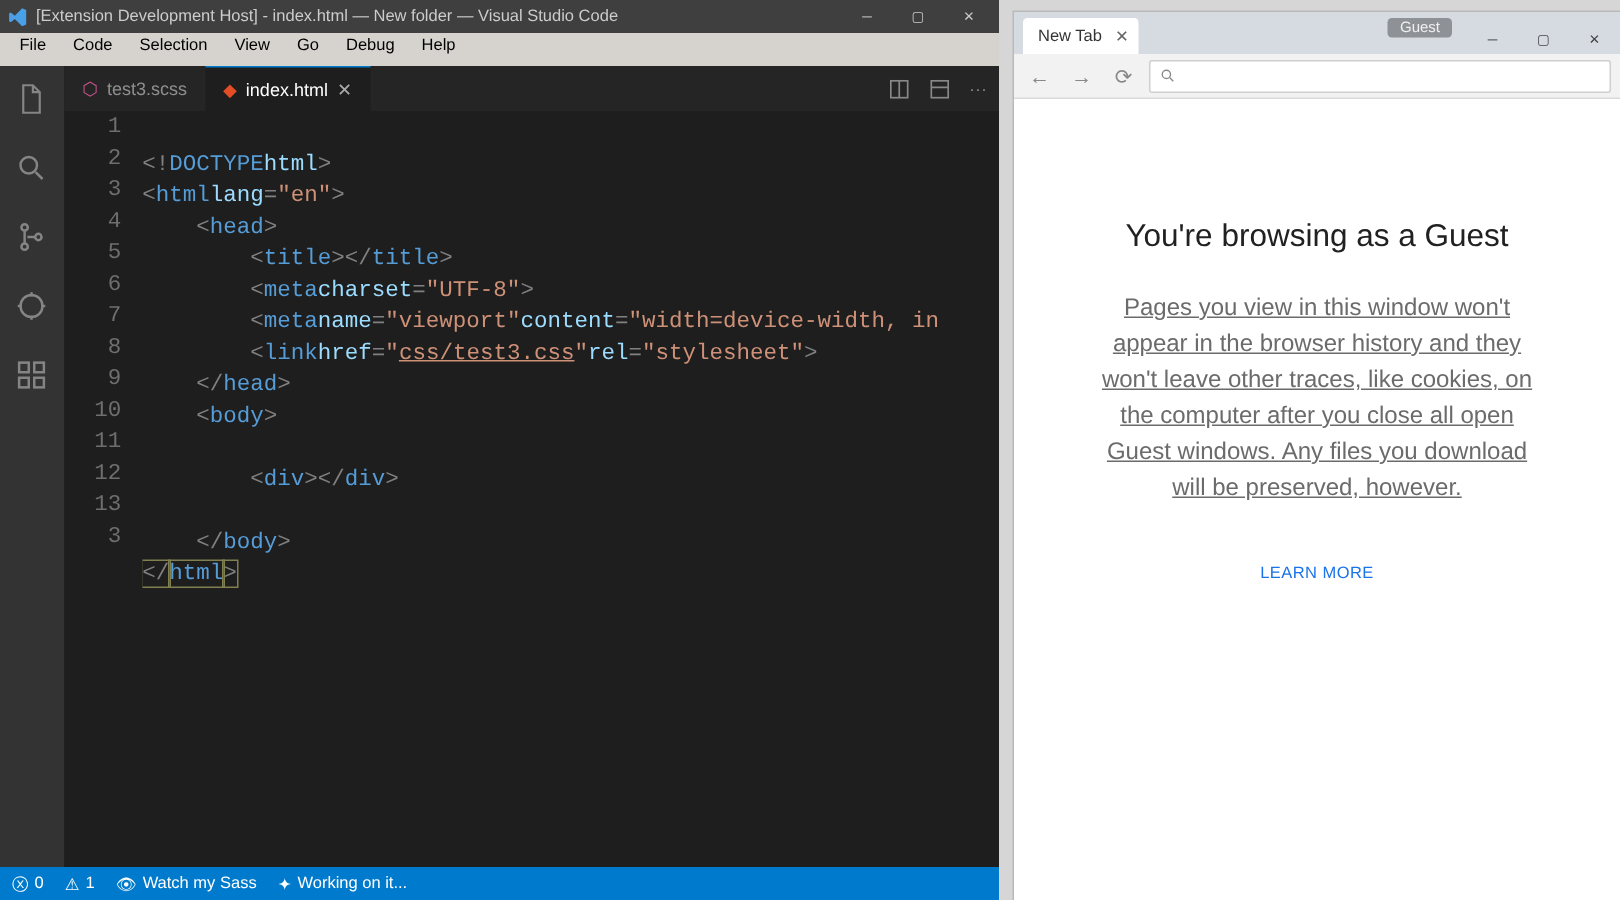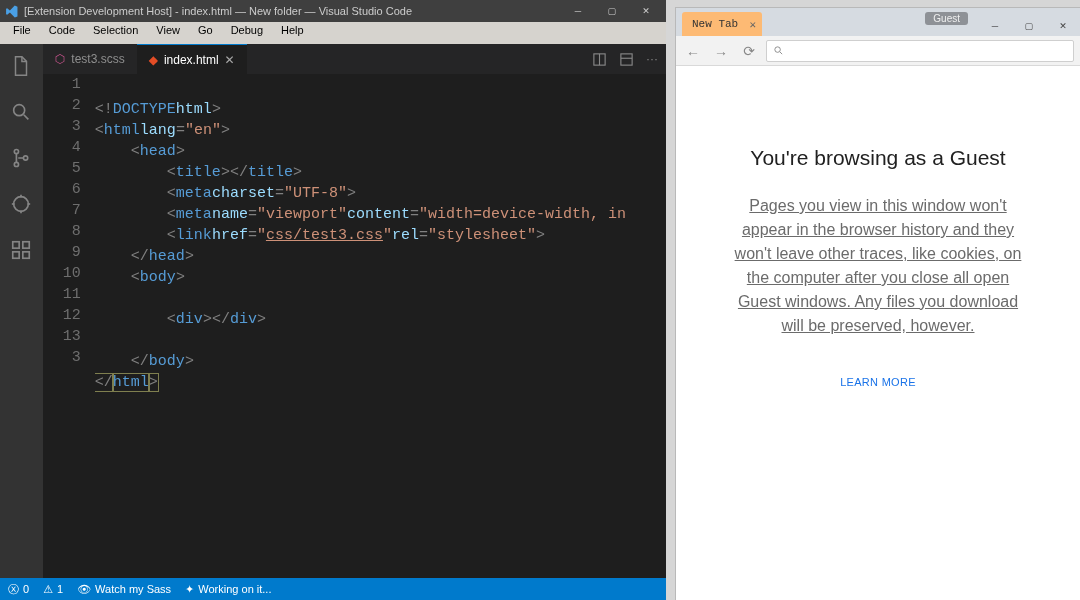--- a/index.html
+++ b/index.html
@@ -171,30 +171,29 @@
     flex-direction: column;
   }
   .chrome-tabstrip {
     background: #d6dbe1;
     height: 28px;
     display: flex;
     align-items: flex-end;
     position: relative;
   }
   .chrome-tab {
-    background: #fdba74;
+    background: #ffffff;
     height: 24px;
     margin-left: 6px;
     padding: 0 24px 0 10px;
     display: flex; align-items: center;
     font-size: 11px;
     color: #333;
     border-radius: 3px 3px 0 0;
     position: relative;
-    font-family: Liberation Mono, monospace;
   }
   .chrome-tab .close-x {
     position: absolute; right: 6px; font-size: 11px; color: #666;
   }
   .chrome-winctrl {
     margin-left: auto;
     display: flex;
     height: 20px;
   }
   .chrome-winctrl .win-btn { color: #444; width: 34px; }

